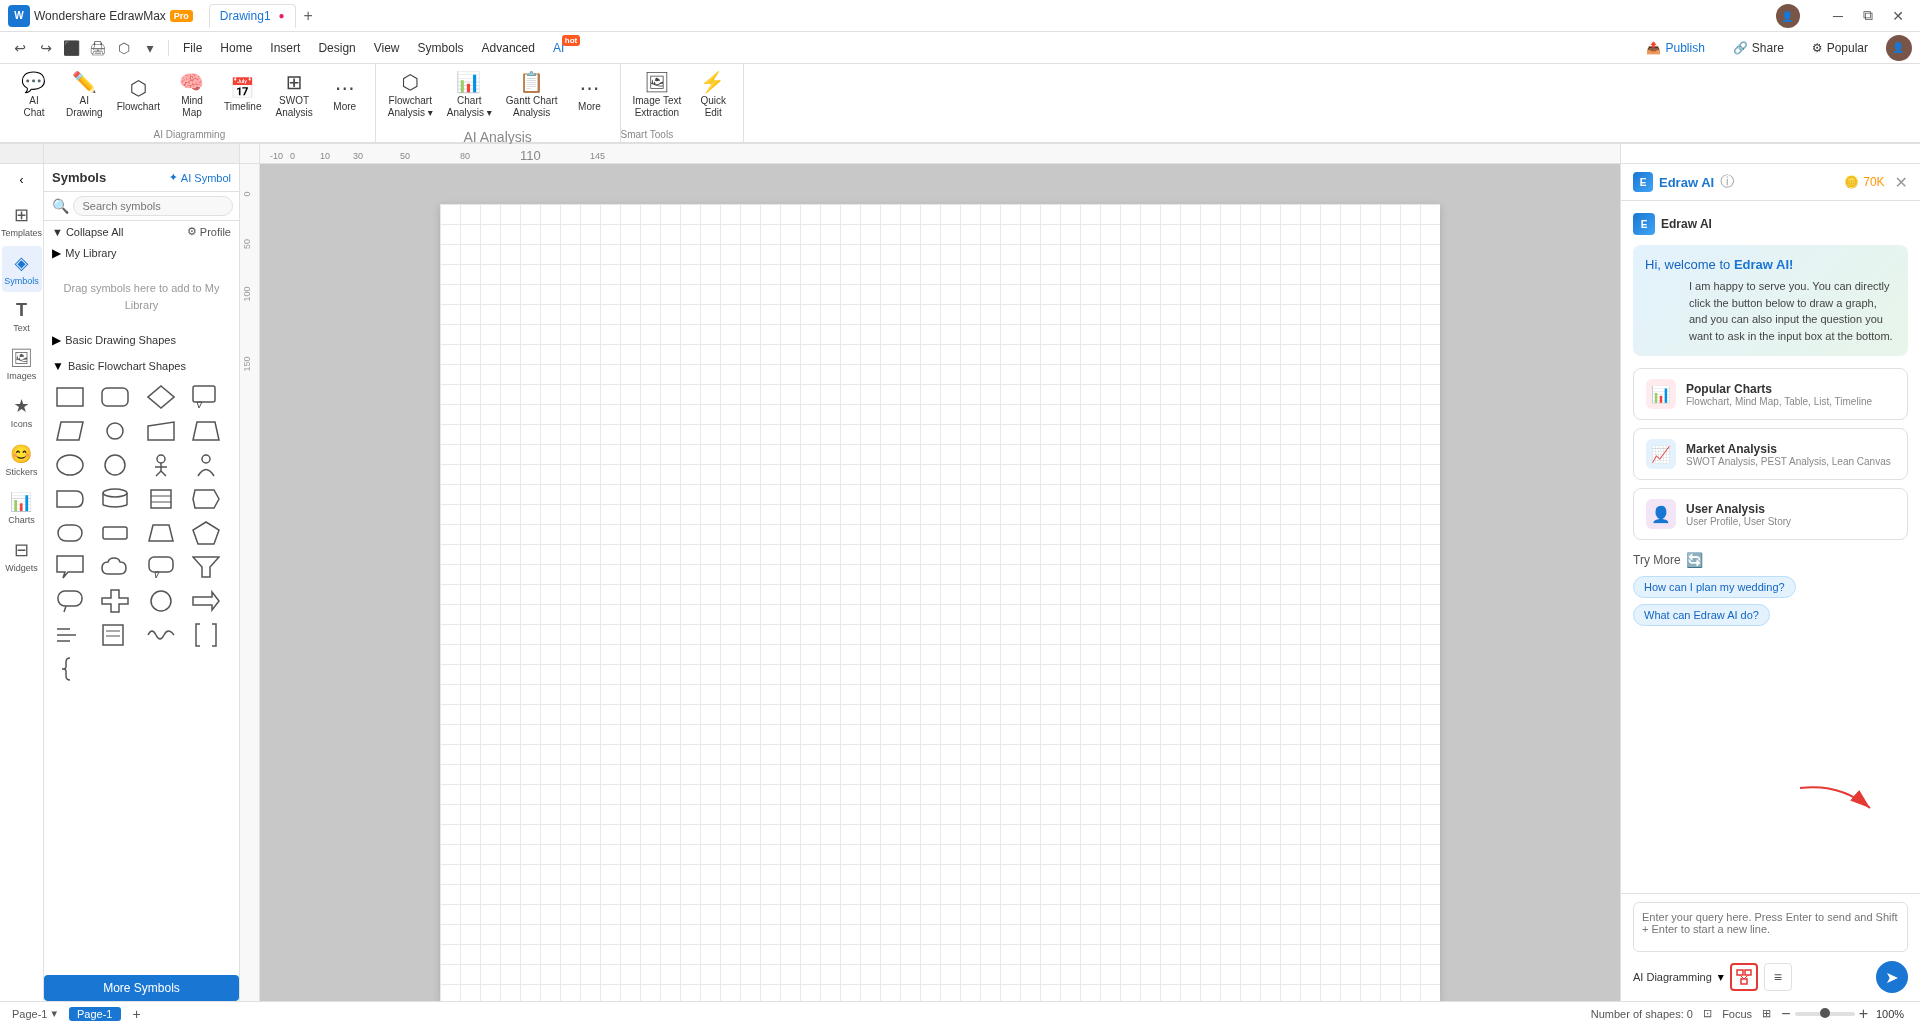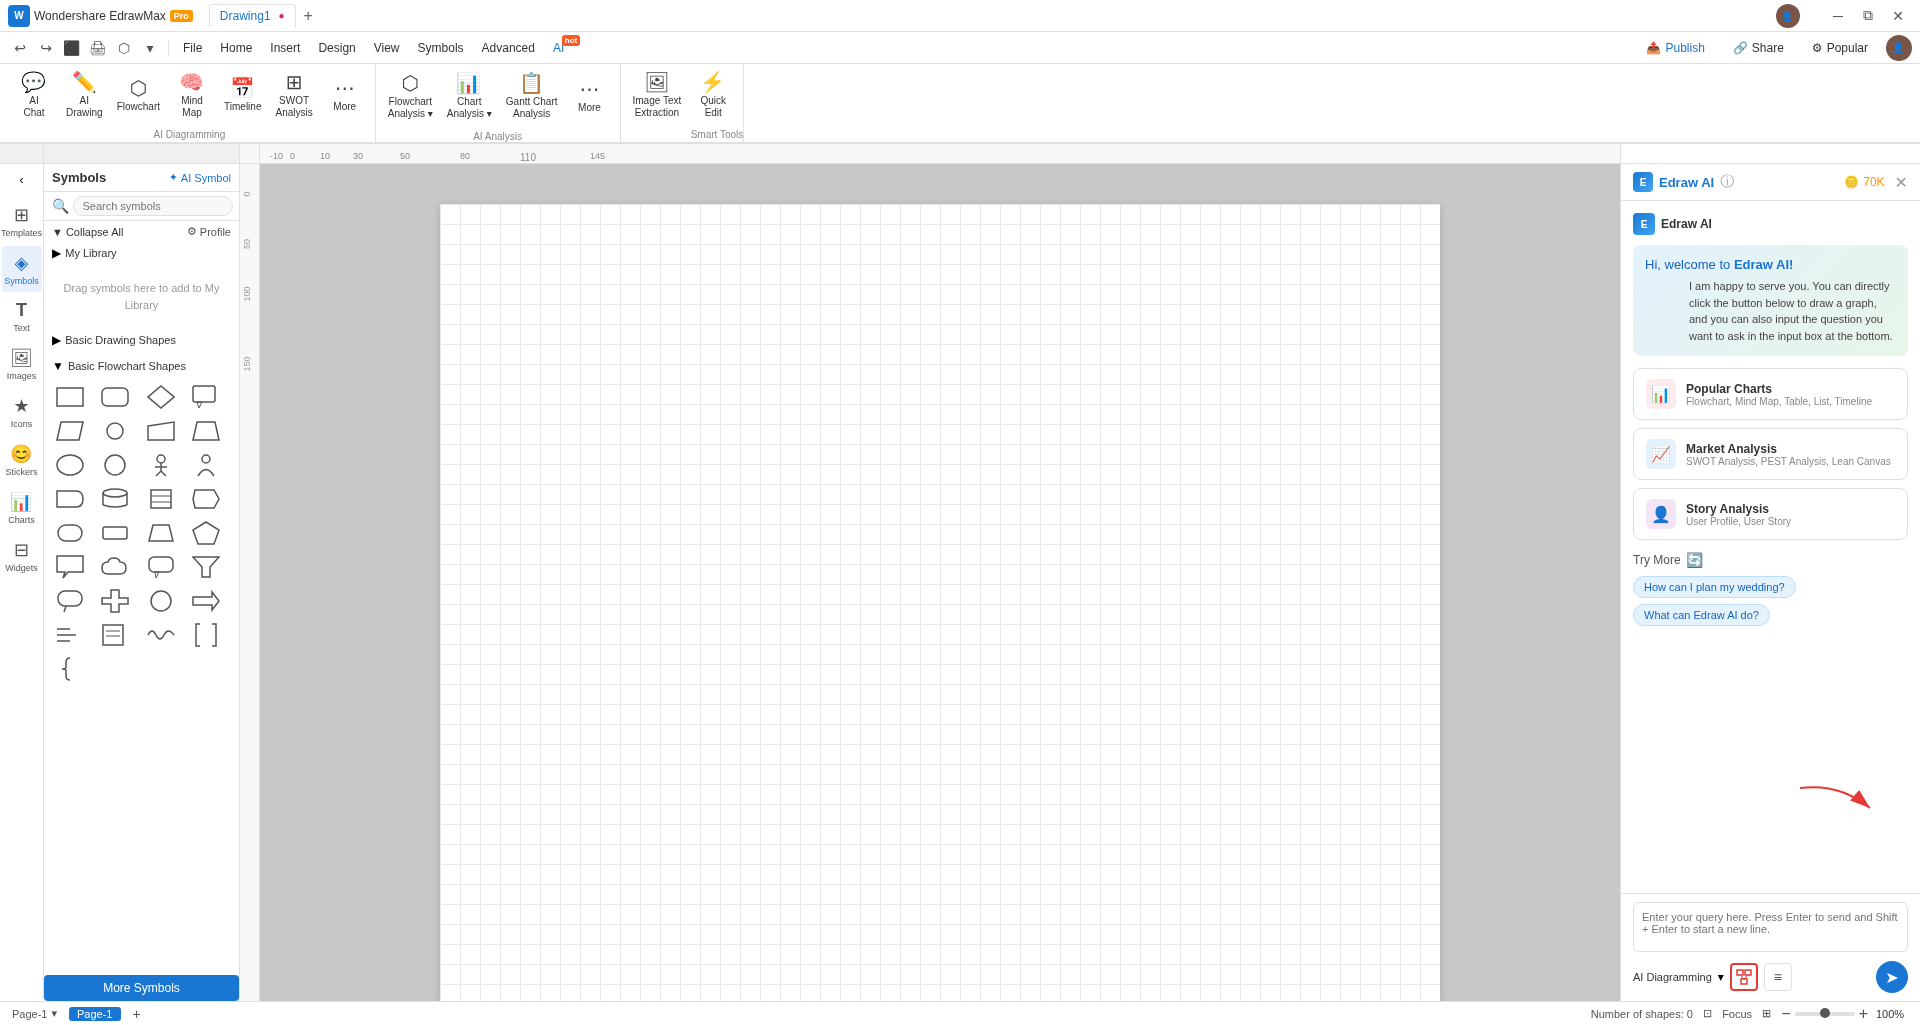--- a/index.html
+++ b/index.html
@@ -252,56 +252,56 @@
         </div>
         <div class="ribbon-btn">
           <span class="icon">📋</span>
           <span class="label">Gantt Chart<br>Analysis</span>
         </div>
         <div class="ribbon-btn">
           <span class="icon">⋯</span>
           <span class="label">More</span>
         </div>
       </div>
-      <div style="text-align:center;font-size:10px;color:#888;padding:2px 0 0;">AI Analysis</div>
+      <div style="text-align:center;font-size:14px;color:#888;padding:2px 0 0;">AI Analysis</div>
     </div>
 
     <div style="display:flex;flex-direction:column;border-right:1px solid #e0e0e0;background:#fff;">
       <div style="display:flex;align-items:center;flex:1;padding:4px 6px;gap:2px;">
         <div class="ribbon-btn">
           <span class="icon">🖼</span>
           <span class="label">Image Text<br>Extraction</span>
         </div>
         <div class="ribbon-btn">
           <span class="icon">⚡</span>
           <span class="label">Quick<br>Edit</span>
         </div>
       </div>
-      <div style="text-align:right;font-size:10px;color:#888;padding:2px 0 4px;">Smart Tools</div>
+      <div style="text-align:left;font-size:10px;color:#888;padding:2px 0 4px;">Smart Tools</div>
     </div>
   </div>
 </div>
 
 <div style="display:flex;height:20px;">
   <div style="width:44px;background:#f0f0f0;border-right:1px solid #e0e0e0;border-bottom:1px solid #e0e0e0;"></div>
   <div style="width:196px;background:#f0f0f0;border-right:1px solid #e0e0e0;border-bottom:1px solid #e0e0e0;"></div>
   <div style="width:20px;background:#f8f8f8;border-right:1px solid #e0e0e0;border-bottom:1px solid #e0e0e0;"></div>
   <div style="flex:1;background:#f8f8f8;border-bottom:1px solid #e0e0e0;overflow:hidden;position:relative;">
     <svg width="100%" height="20" style="position:absolute;top:0;left:0;">
       
     </svg>
 
     <div style="position:absolute;bottom:0;left:0;right:0;height:20px;display:flex;align-items:flex-end;">
       <span style="font-size:9px;color:#888;position:absolute;left:10px;bottom:2px;">-10</span>
       <span style="font-size:9px;color:#888;position:absolute;left:30px;bottom:2px;">0</span>
       <span style="font-size:9px;color:#888;position:absolute;left:60px;bottom:2px;">10</span>
       <span style="font-size:9px;color:#888;position:absolute;left:93px;bottom:2px;">30</span>
       <span style="font-size:9px;color:#888;position:absolute;left:140px;bottom:2px;">50</span>
       <span style="font-size:9px;color:#888;position:absolute;left:200px;bottom:2px;">80</span>
-      <span style="font-size:10px;color:#888;position:absolute;left:260px;bottom:0;">110</span>
+      <span style="font-size:13px;color:#888;position:absolute;left:260px;bottom:0;">110</span>
       <span style="font-size:9px;color:#888;position:absolute;left:330px;bottom:2px;">145</span>
     </div>
   </div>
   <div style="width:300px;background:#fff;border-left:1px solid #e0e0e0;border-bottom:1px solid #e0e0e0;"></div>
 </div>
 
 <div id="main" style="height:calc(1025px - 32px - 32px - 80px - 20px - 24px);display:flex;">
 
   <div id="left-nav">
     <div class="nav-collapse">‹</div>
@@ -633,21 +633,21 @@
       <div class="suggestion-card">
         <div class="sug-icon blue">📈</div>
         <div>
           <div class="sug-title">Market Analysis</div>
           <div class="sug-subtitle">SWOT Analysis, PEST Analysis, Lean Canvas</div>
         </div>
       </div>
       <div class="suggestion-card">
         <div class="sug-icon purple">👤</div>
         <div>
-          <div class="sug-title">Story Analysis</div>
+          <div class="sug-title">User Analysis</div>
           <div class="sug-subtitle">User Profile, User Story</div>
         </div>
       </div>
 
       <div class="try-more">
         <span>Try More</span>
         <span class="icon">🔄</span>
       </div>
       <div class="suggestion-chips">
         <div class="chip">How can I plan my wedding?</div>

